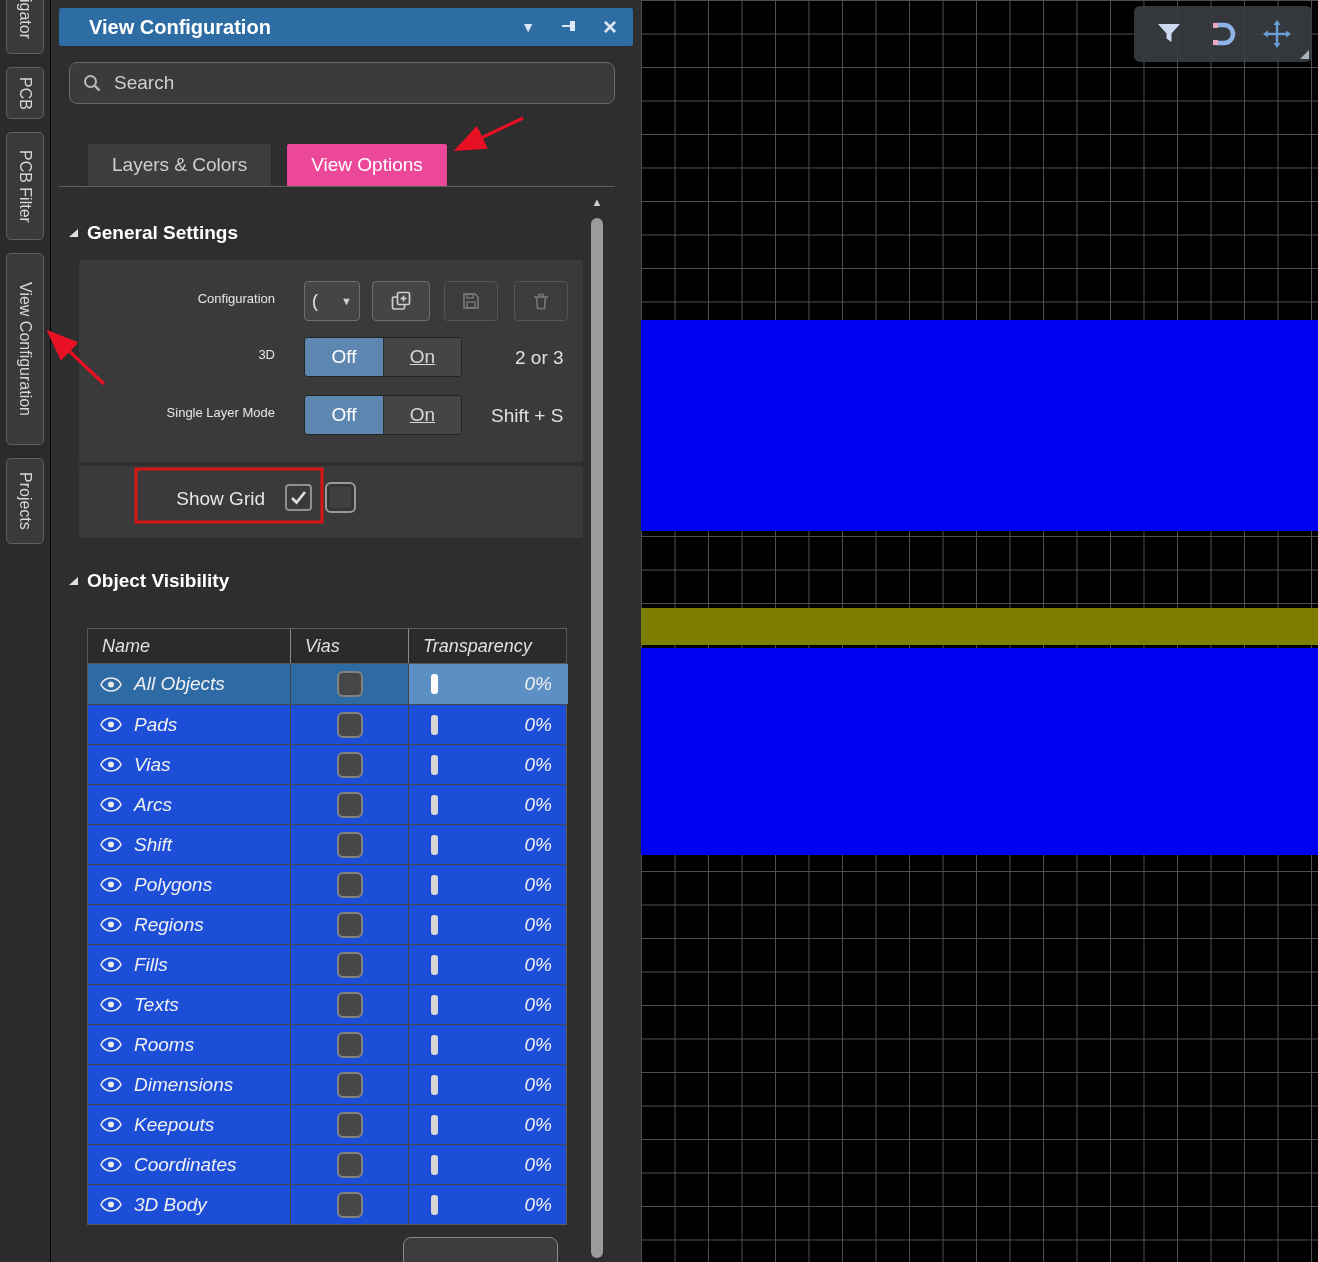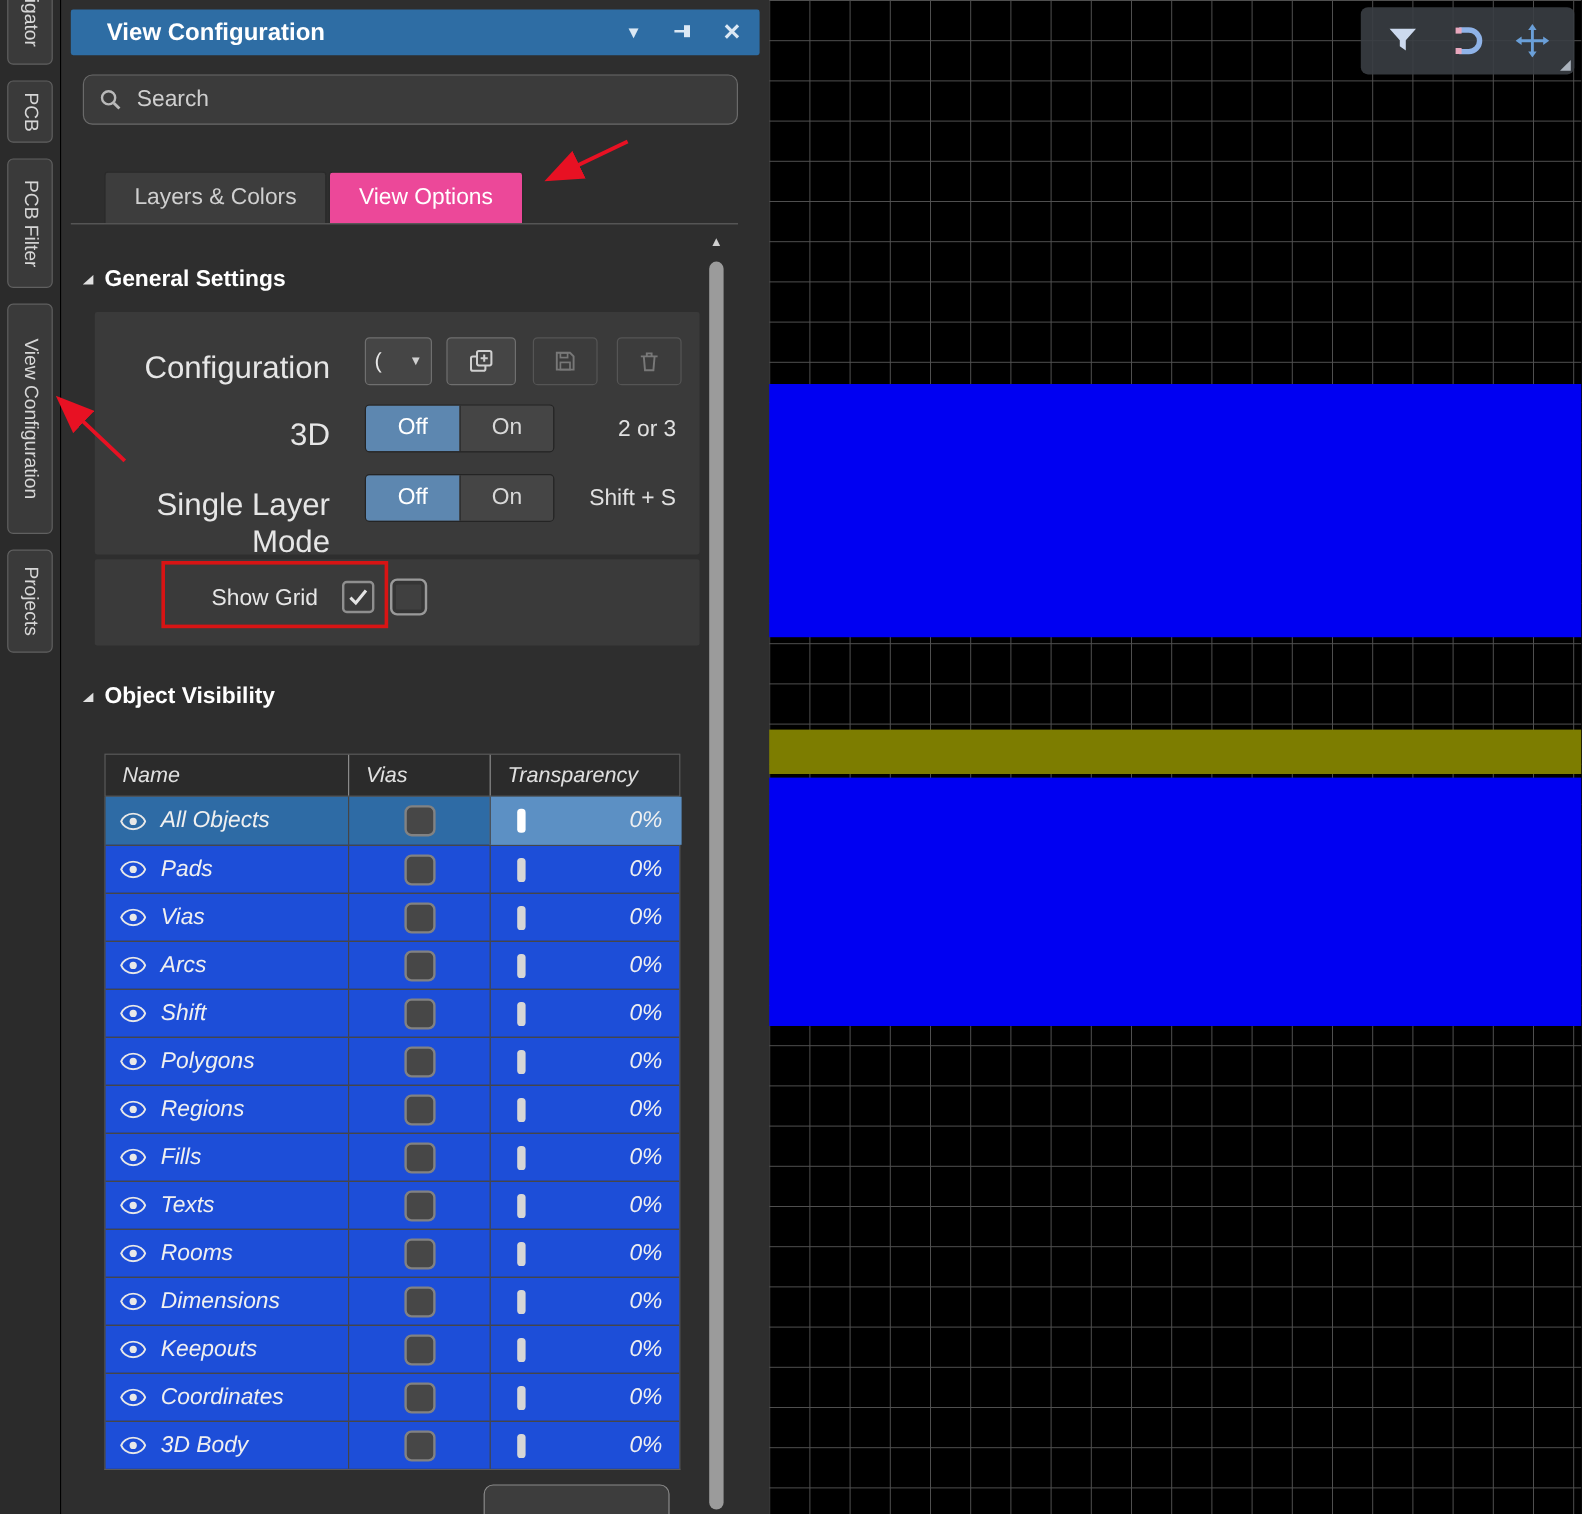--- a/index.html
+++ b/index.html
@@ -38,61 +38,61 @@
     position:absolute; left:18px; top:62px; width:546px; height:42px;
     background:#3b3b3b; border:1px solid #6a6a6a; border-radius:8px;
     display:flex; align-items:center; padding:0 12px; gap:12px;
   }
   .search-box input {
     flex:1; background:transparent; border:none; outline:none;
     color:#e0e0e0; font-size:19px; font-family:"Liberation Sans", sans-serif;
   }
   .search-box input::placeholder { color:#cfcfcf; opacity:1; }
 
-  .tabs { position:absolute; left:36px; top:143px; display:flex; gap:2px; }
+  .tabs { position:absolute; left:36px; top:143px; display:flex; gap:14px; }
   .tab {
     height:44px; padding:0 24px; font-size:19px; display:flex; align-items:center;
     background:#3d3d3d; color:#cfcfcf; border:1px solid #2a2a2a;
     border-radius:3px 3px 0 0; cursor:pointer;
   }
   .tab.active { background:#ec4899; color:#fff; }
   .tabs-underline { position:absolute; left:8px; top:186px; width:556px; height:1px; background:#5f5f5f; }
 
   .section-title {
     position:absolute; left:18px; display:flex; align-items:center; gap:9px;
     font-size:19px; font-weight:bold; color:#fff;
   }
   .collapse-tri { width:9px; height:9px; flex:0 0 auto; }
 
   .settings-box {
     position:absolute; left:28px; top:260px; width:504px; height:202px;
     background:#3a3a3a; border-radius:2px;
   }
-  .s-label { position:absolute; left:0; width:196px; text-align:right; font-size:26px; color:#e6e6e6; }
+  .s-label { position:absolute; left:0; width:196px; text-align:right; font-size:13px; color:#e6e6e6; }
   .combo {
     position:absolute; left:225px; top:21px; width:56px; height:40px;
     background:#454545; border:1px solid #6f6f6f; border-radius:4px;
     display:flex; align-items:center; justify-content:space-between;
     padding:0 7px; cursor:pointer;
   }
   .combo .val { font-size:18px; color:#e8e8e8; }
   .combo .caret { font-size:11px; color:#d0d0d0; }
   .icon-btn {
     position:absolute; top:21px; height:40px; border-radius:4px;
     display:flex; align-items:center; justify-content:center; cursor:pointer;
   }
   .icon-btn.enabled { background:#454545; border:1px solid #6f6f6f; }
   .icon-btn.disabled { background:#3c3c3c; border:1px solid #555; cursor:default; }
 
   .toggle {
     position:absolute; left:225px; height:40px; display:flex;
     border:1px solid #242424; border-radius:4px; overflow:hidden;
   }
   .tg { width:78px; display:flex; align-items:center; justify-content:center; font-size:19px; cursor:pointer; }
-  .tg.on-state  { background:#454545; color:#d8d8d8; border-left:1px solid #2c2c2c; }
+  .tg.on-state  { background:#454545; color:#d8d8d8; border-left:1px solid #2c2c2c;text-decoration:underline; }
   .tg.off-state { background:#5d87b0; color:#fff; }
   .shortcut { position:absolute; font-size:19px; color:#e0e0e0; }
 
   .showgrid-box {
     position:absolute; left:28px; top:466px; width:504px; height:72px;
     background:#3a3a3a; border-radius:2px;
   }
   .sg-label { position:absolute; left:0; top:22px; width:186px; text-align:right; font-size:19px; color:#e6e6e6; }
   .checkbox {
     position:absolute; left:206px; top:18px; width:27px; height:27px;

